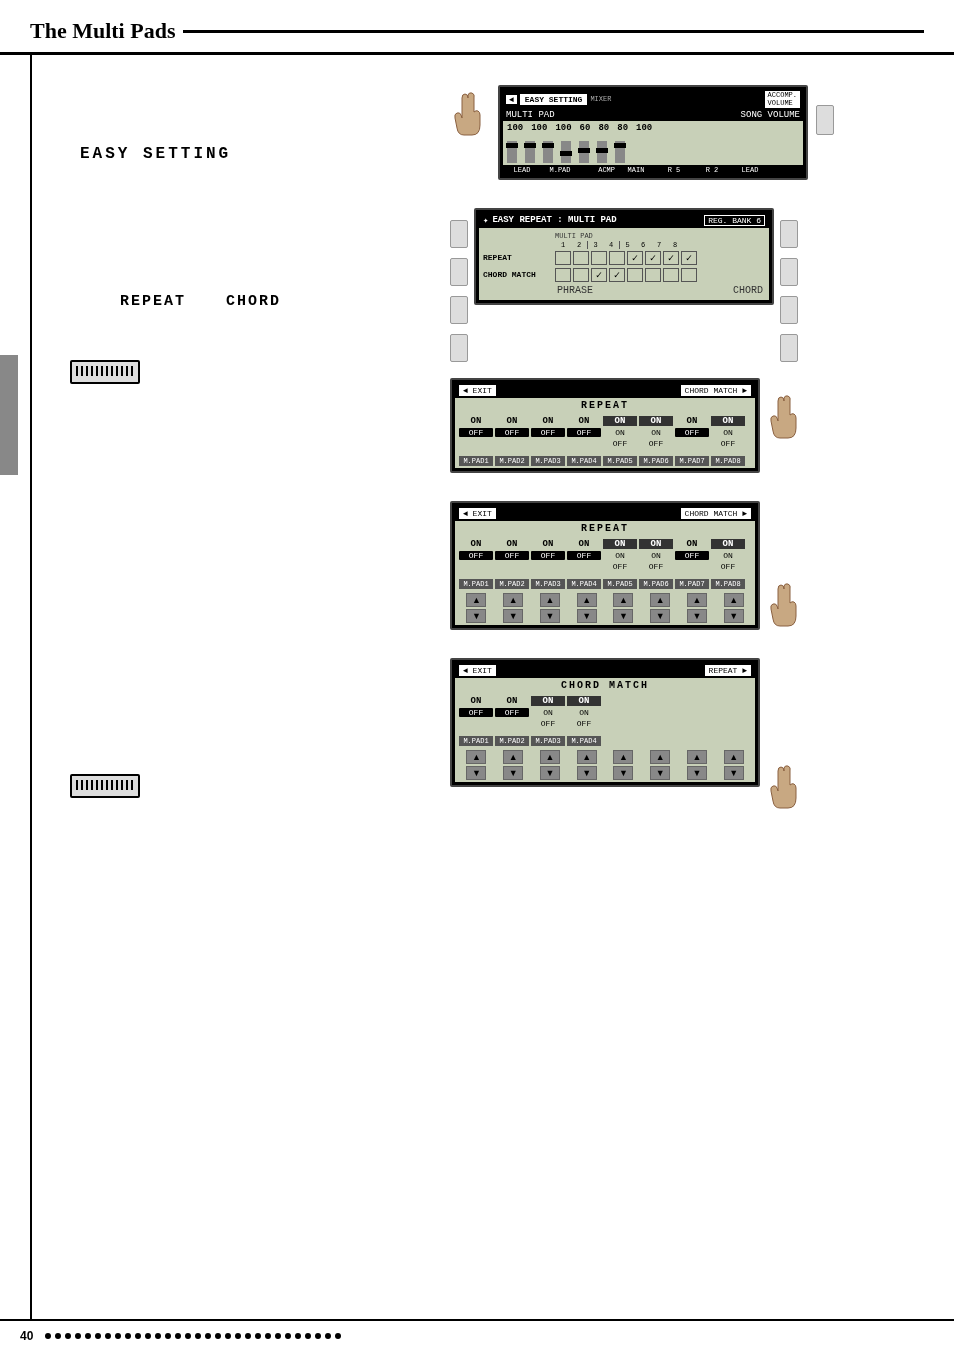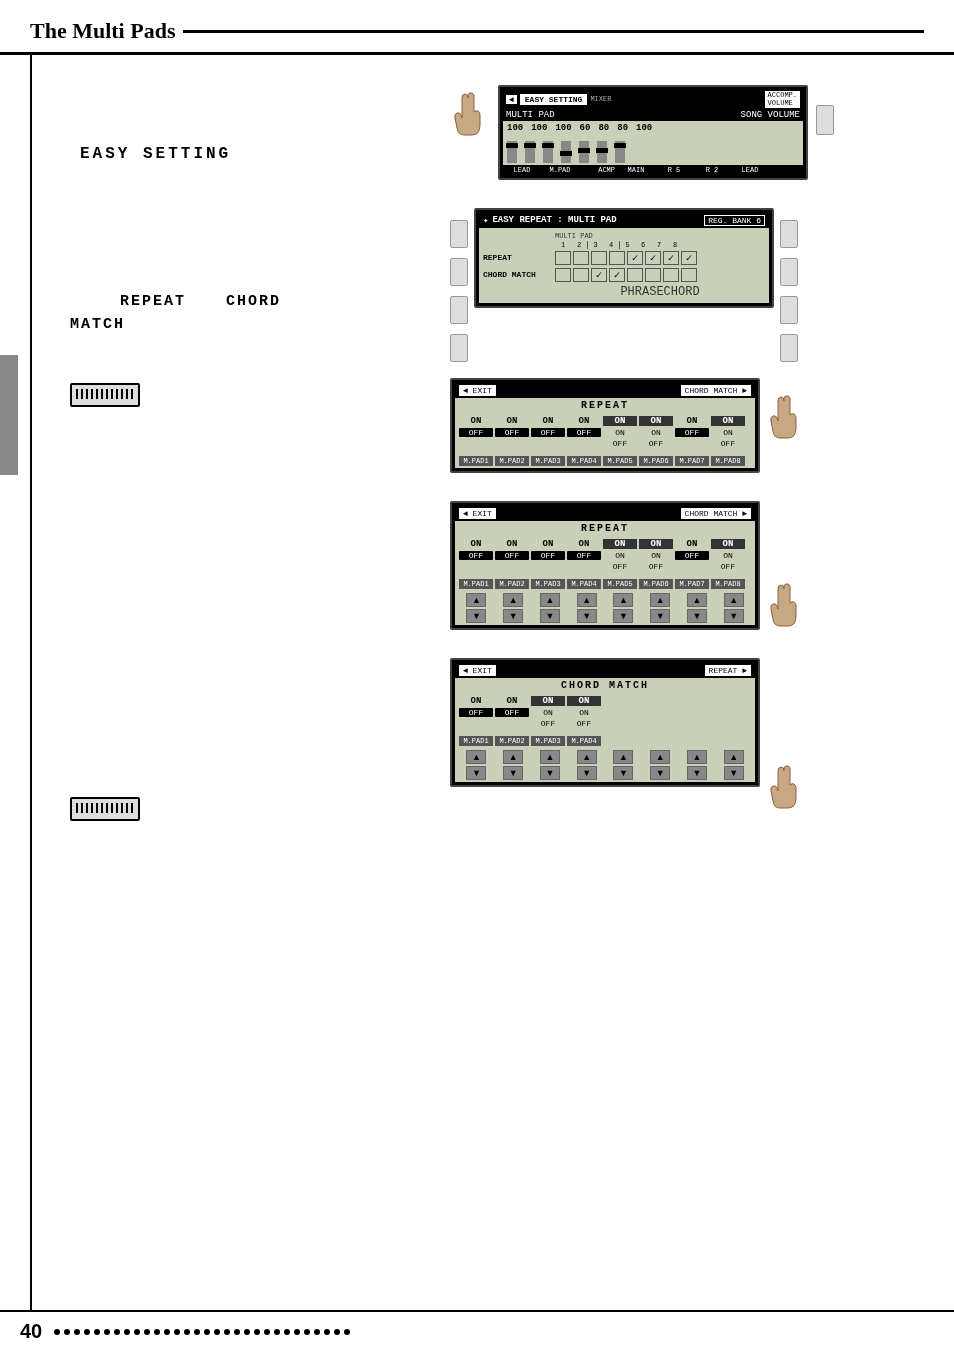--- a/index.html
+++ b/index.html
@@ -109,21 +109,20 @@
 
     <div style="margin-top: 90px; margin-left: 20px;">
       <div class="label-text" style="font-size:16px; letter-spacing:3px;">EASY SETTING</div>
     </div>
 
     <div style="margin-top: 130px; margin-left: 60px;">
       <div style="display:flex; gap:40px; margin-bottom:6px;">
         <span class="label-text" style="font-size:15px;">REPEAT</span>
         <span class="label-text" style="font-size:15px;">CHORD</span>
       </div>
-      <div class="label-text" style="font-size:15px; margin-left:-50px;">MATCH</div>
     </div>
 
     <div style="margin-top: 50px; margin-left: 10px;">
       <div style="width:70px; height:24px; border:2px solid #000; background:#ddd; border-radius:2px; position:relative; overflow:hidden;">
         <div style="position:absolute; top:4px; left:4px; right:4px; height:10px; background:repeating-linear-gradient(90deg, #000 0, #000 2px, #ddd 2px, #ddd 5px);"></div>
       </div>
     </div>
 
     <div style="margin-top: 390px; margin-left: 10px;">
       <div style="width:70px; height:24px; border:2px solid #000; background:#ddd; border-radius:2px; position:relative; overflow:hidden;">
@@ -284,21 +283,21 @@
                 <div style="width:16px; height:14px; border:1px solid #555; background:#c8d0b8;"></div>
                 <div style="width:16px; height:14px; border:1px solid #555; background:#c8d0b8; display:flex; align-items:center; justify-content:center; font-size:9px;">✓</div>
                 <div style="width:16px; height:14px; border:1px solid #555; background:#c8d0b8; display:flex; align-items:center; justify-content:center; font-size:9px;">✓</div>
                 <div style="width:16px; height:14px; border:1px solid #555; background:#c8d0b8;"></div>
                 <div style="width:16px; height:14px; border:1px solid #555; background:#c8d0b8;"></div>
                 <div style="width:16px; height:14px; border:1px solid #555; background:#c8d0b8;"></div>
                 <div style="width:16px; height:14px; border:1px solid #555; background:#c8d0b8;"></div>
               </div>
             </div>
 
-            <div style="display:flex; margin-left:72px; font-family:'Courier New',monospace; font-size:12px; color:#333; justify-content:center; padding:0 2px;">
+            <div style="display:flex; margin-left:72px; font-family:'Courier New',monospace; font-size:10px; color:#333; justify-content:space-between; padding:0 2px;">
               <span>PHRASE</span>
               <span>CHORD</span>
             </div>
           </div>
         </div>
       </div>
 
       <div style="display:flex; flex-direction:column; gap:10px; padding-top:12px;">
         <div style="width:18px; height:28px; background:#ddd; border:1px solid #999; border-radius:2px;"></div>
         <div style="width:18px; height:28px; background:#ddd; border:1px solid #999; border-radius:2px;"></div>
@@ -571,21 +570,21 @@
           <path d="M18 5 Q19 2 22 3 Q25 4 24 8 L24 22 Q26 20 28 21 Q30 22 30 25 L30 35 Q30 45 22 45 L14 45 Q8 45 7 38 L5 28 Q4 24 7 23 Q10 22 11 25 L12 28 L12 8 Q12 4 15 4 Q18 4 18 8 Z" fill="#c8a882" stroke="#8a6040" stroke-width="1"></path>
         </svg>
       </div>
 
     </div>
 
   </div>
 </div>
 
 <div style="position:fixed; bottom:0; left:0; width:954px; background:#fff; border-top:2px solid #000; padding:8px 20px; display:flex; align-items:center; gap:12px;">
-  <span style="font-weight:bold; font-size:20px;">40</span>
+  <span style="font-weight:bold; font-size:12px;">40</span>
   <div style="display:flex; gap:4px; align-items:center;">
     <div style="width:6px;height:6px;background:#000;border-radius:50%;"></div>
     <div style="width:6px;height:6px;background:#000;border-radius:50%;"></div>
     <div style="width:6px;height:6px;background:#000;border-radius:50%;"></div>
     <div style="width:6px;height:6px;background:#000;border-radius:50%;"></div>
     <div style="width:6px;height:6px;background:#000;border-radius:50%;"></div>
     <div style="width:6px;height:6px;background:#000;border-radius:50%;"></div>
     <div style="width:6px;height:6px;background:#000;border-radius:50%;"></div>
     <div style="width:6px;height:6px;background:#000;border-radius:50%;"></div>
     <div style="width:6px;height:6px;background:#000;border-radius:50%;"></div>

